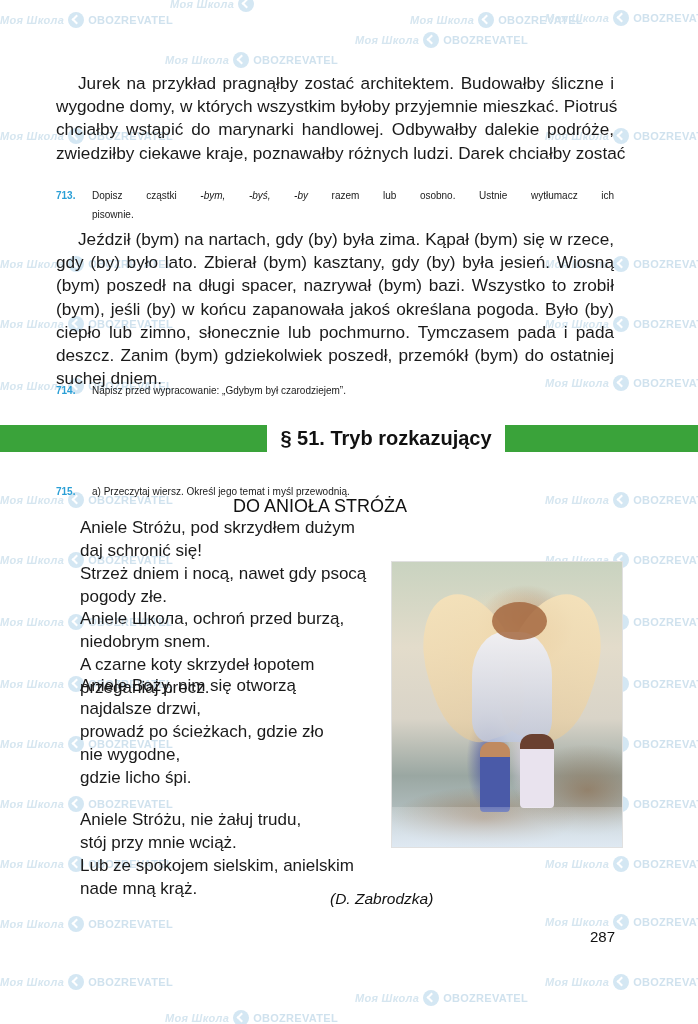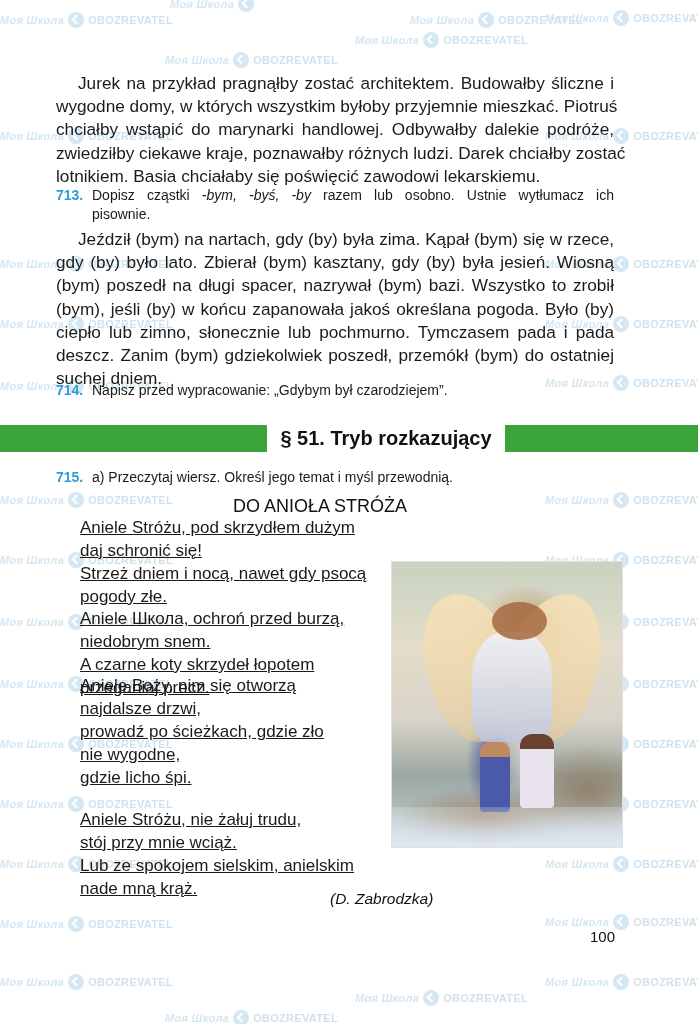--- a/index.html
+++ b/index.html
@@ -28,42 +28,42 @@
   .para {
     position: absolute; left: 56px; width: 558px;
     font-size: 17.2px; line-height: 23.2px; text-align: justify;
   }
   .para .line { display: block; text-align: justify; text-align-last: justify; height: 23.2px; white-space: nowrap; }
   .para .line.last { text-align-last: left; }
   .indent { padding-left: 22px; }
 
   .task {
     position: absolute; left: 56px; width: 558px;
-    font-size: 14px; line-height: 19px;
+    font-size: 10px; line-height: 19px;
   }
   .task-num { color: #2a9fd6; font-weight: bold; display: inline-block; width: 36px; }
   .task .cont { padding-left: 36px; display: block; }
 
   .green-band {
     position: absolute; left: 0; top: 425px; width: 698px; height: 27px; background: #3aa33a;
   }
   .section-title-box {
     position: absolute; left: 225px; top: 421px; width: 238px; height: 35px; background: #fff;
     display: flex; align-items: center; justify-content: center;
     font-size: 20px; font-weight: bold; color: #111; margin-left: 42px;
   }
 
   .poem-title {
     position: absolute; left: 215px; top: 496px; width: 210px; text-align: center;
     font-size: 18px; color: #111;
   }
   .poem {
     position: absolute; left: 80px; width: 300px; font-size: 17px; line-height: 23px;
   }
-  .poem .v { display: block; white-space: nowrap; text-decoration: underline; }
+  .poem .v { display: block; white-space: nowrap; }
 
   .illustration {
     position: absolute; left: 391px; top: 561px; width: 230px; height: 285px;
     background:
       radial-gradient(ellipse 40% 30% at 50% 30%, rgba(240,220,180,0.9), rgba(240,220,180,0) 70%),
       radial-gradient(ellipse 30% 20% at 58% 22%, rgba(170,110,70,0.7), rgba(170,110,70,0) 70%),
       radial-gradient(ellipse 12% 22% at 42% 70%, rgba(70,80,160,0.9), rgba(70,80,160,0) 80%),
       radial-gradient(ellipse 12% 22% at 60% 68%, rgba(220,210,230,0.95), rgba(220,210,230,0) 80%),
       radial-gradient(ellipse 50% 14% at 40% 90%, rgba(150,120,90,0.8), rgba(150,120,90,0) 80%),
       radial-gradient(ellipse 40% 20% at 85% 80%, rgba(140,110,80,0.7), rgba(140,110,80,0) 80%),
@@ -279,21 +279,20 @@
     </div>
 </div>
 
 <div class="content">
 
   <div class="para" style="top:72px;">
     <span class="line indent">Jurek na przykład pragnąłby zostać architektem. Budowałby śliczne i</span>
     <span class="line">wygodne domy, w których wszystkim byłoby przyjemnie mieszkać. Piotruś</span>
     <span class="line">chciałby wstąpić do marynarki handlowej. Odbywałby dalekie podróże,</span>
     <span class="line">zwiedziłby ciekawe kraje, poznawałby różnych ludzi. Darek chciałby zostać</span>
-    <span class="line last">lotnikiem. Basia chciałaby się poświęcić zawodowi lekarskiemu.</span>
   </div>
 
   <div class="task" style="top:186px;">
     <span style="display:block; text-align:justify; text-align-last:justify; white-space:nowrap;">
       <span class="task-num">713.</span><span>Dopisz cząstki </span><em>-bym, -byś, -by</em><span> razem lub osobno. Ustnie wytłumacz ich</span>
     </span>
     <span class="cont">pisownie.</span>
   </div>
 
   <div class="para" style="top:228px;">
@@ -306,21 +305,21 @@
     <span class="line last">suchej dniem.</span>
   </div>
 
   <div class="task" style="top:381px;">
     <span class="task-num">714.</span><span>Napisz przed wypracowanie: „Gdybym był czarodziejem”.</span>
   </div>
 
   <div class="green-band"></div>
   <div class="section-title-box">§ 51. Tryb rozkazujący</div>
 
-  <div class="task" style="top:468px;">
+  <div class="task" style="top:482px;">
     <span class="task-num">715.</span><span>a) Przeczytaj wiersz. Określ jego temat i myśl przewodnią.</span>
   </div>
 
   <div class="poem-title">DO ANIOŁA STRÓŻA</div>
 
   <div class="poem" style="top:516px;">
     <span class="v">Aniele Stróżu, pod skrzydłem dużym</span>
     <span class="v">daj schronić się!</span>
     <span class="v">Strzeż dniem i nocą, nawet gdy psocą</span>
     <span class="v">pogody złe.</span>
@@ -350,14 +349,14 @@
     <div class="wing-r"></div>
     <div class="robe"></div>
     <div class="hair"></div>
     <div class="boy"></div>
     <div class="girl"></div>
     <div class="water"></div>
   </div>
 
   <div class="author">(D. Zabrodzka)</div>
 
-  <div class="page-number">100</div>
+  <div class="page-number">287</div>
 </div>
 
 </body></html>

